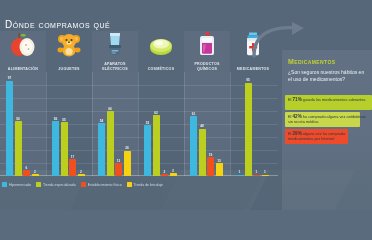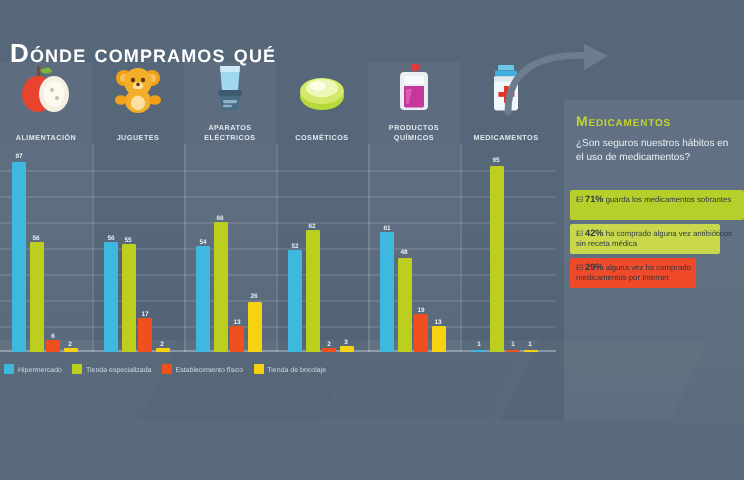--- a/index.html
+++ b/index.html
@@ -13,21 +13,21 @@
     background:linear-gradient(180deg,#56677a 0%,#56677a 55%,#4f6173 100%);}
 
   
   .facets{position:absolute;left:0;bottom:0;width:372px;height:40px;overflow:hidden;}
   .facet{position:absolute;bottom:0;height:40px;width:90px;
     background:#60717f;transform:skewX(-26deg);opacity:.55;}
 
   
   .left{position:absolute;left:0;top:0;width:278px;height:210px;}
 
-  .title{position:absolute;left:5px;top:19px;font-size:13px;font-weight:bold;
+  .title{position:absolute;left:5px;top:19px;font-size:10px;font-weight:normal;
     letter-spacing:.55px;color:#ffffff;white-space:nowrap;
     font-variant:small-caps;}
 
   
   .iconrow{position:absolute;left:0;top:31px;width:278px;height:41px;}
   .iconcell{position:absolute;top:0;width:46px;height:41px;
     display:flex;flex-direction:column;align-items:center;justify-content:flex-start;}
   .iconcell.band{background:rgba(255,255,255,.045);}
   .glyph{width:30px;height:26px;position:relative;display:block;}
   .catlabel{position:absolute;bottom:1px;left:0;width:100%;text-align:center;

